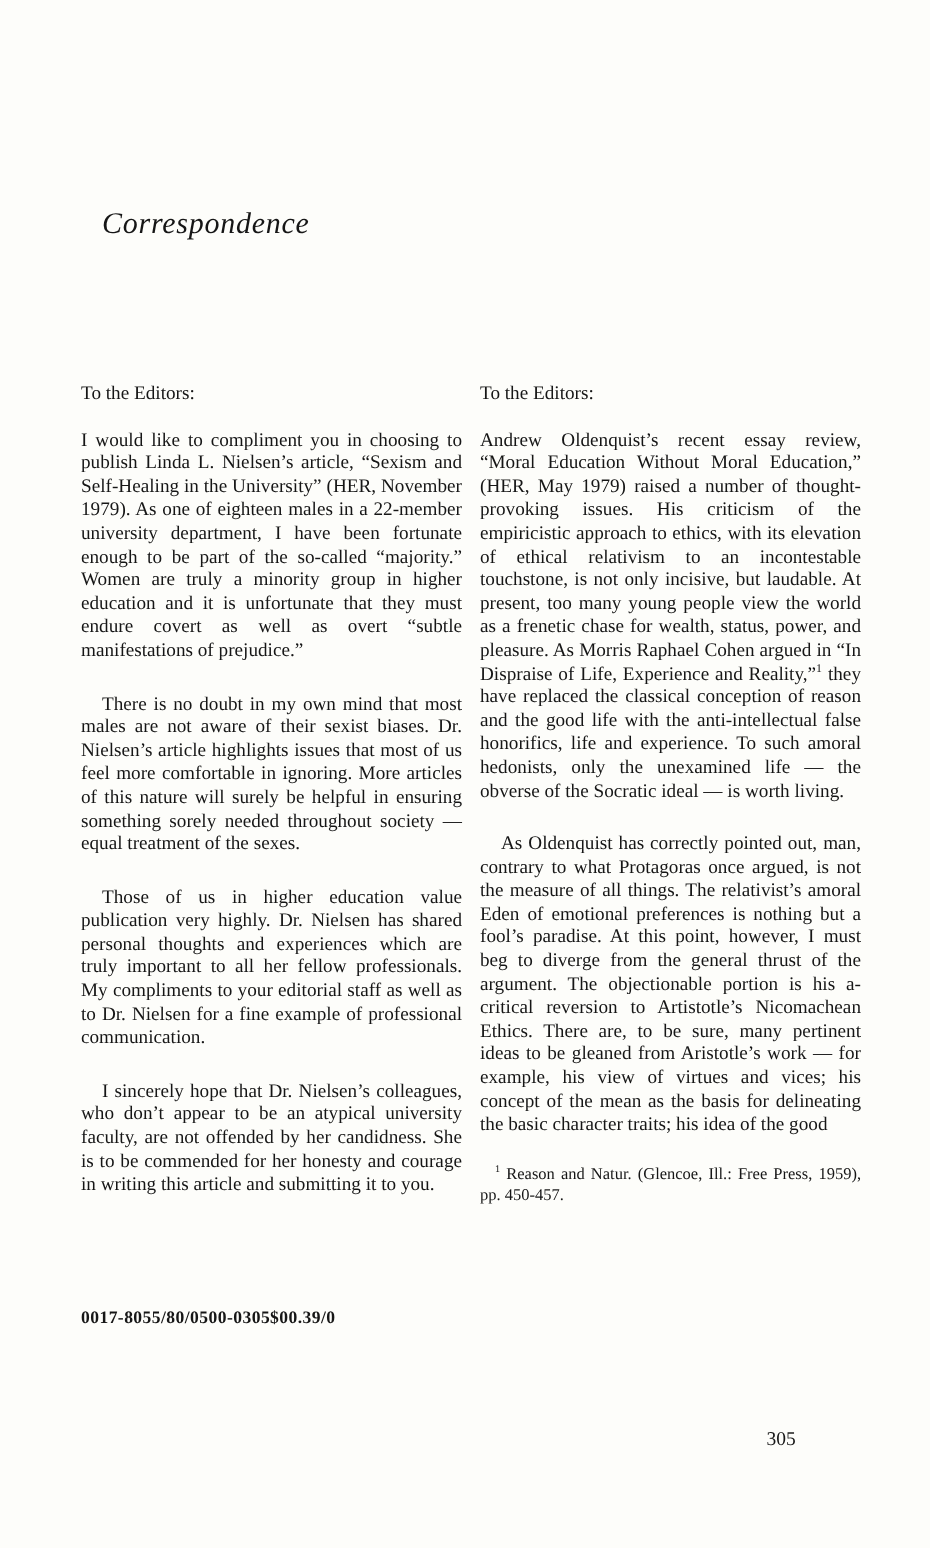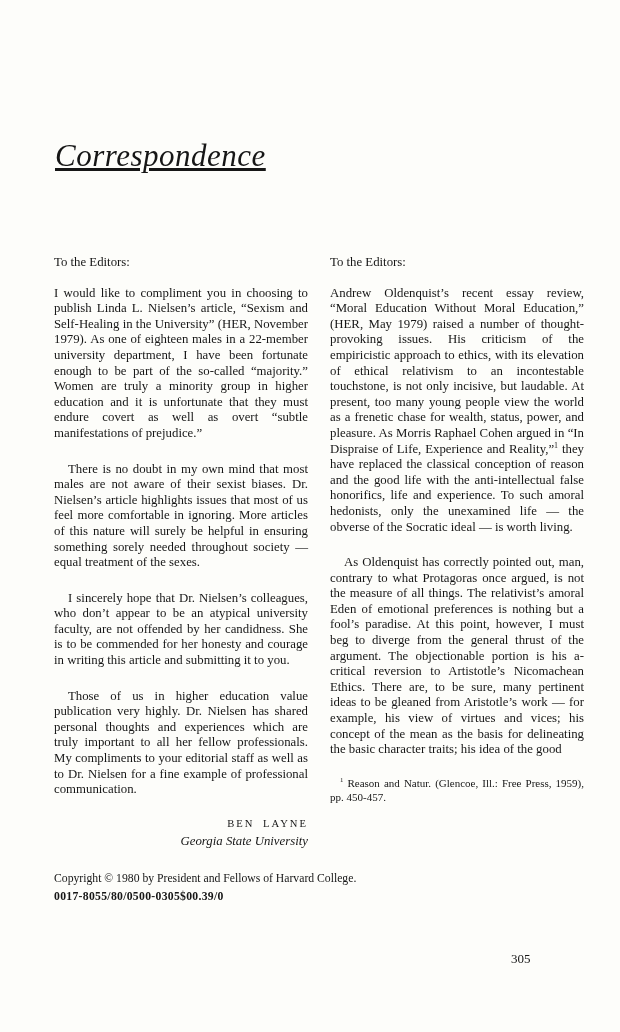--- a/index.html
+++ b/index.html
@@ -6,29 +6,28 @@
   .page {
     position:relative;
     width:620px; height:1032px;
     margin:0 auto;
     background:#fdfdfa;
     color:#161616;
     font-family:"Liberation Serif","DejaVu Serif",serif;
     overflow:hidden;
   }
   .title {
-    position:absolute; left:55px; top:138px;
+    position:absolute; left:68px; top:138px;
     margin:0;
-    font-size:31px; font-weight:normal; font-style:italic;
+    font-size:20px; font-weight:normal; font-style:italic;
     letter-spacing:0.5px;
-    text-decoration:underline;
   }
   .columns {
     position:absolute; left:54px; top:255px; width:530px;
-    display:flex; gap:22px;
+    display:flex; gap:12px;
   }
   .col {
     width:254px;
     font-size:12.8px; line-height:15.6px;
     text-align:justify;
   }
   .salutation { margin:0 0 15px 0; }
   .para { margin:0; text-indent:0; }
   .para.indent { text-indent:14px;margin-top:20px; }
   .i { }
@@ -62,35 +61,30 @@
 
 <div class="page" style="background: rgb(253, 253, 250); color: rgb(22, 22, 22);">
 
   <h1 class="title">Correspondence</h1>
 
   <div class="columns">
     <section class="col">
         <p class="salutation">To the Editors:</p>
         <p class="para"><span>I would like to compliment you in choosing to publish Linda L. Nielsen’s article, “Sexism and Self-Healing in the University” (</span><span class="i">HER</span><span>, November 1979). As one of eighteen males in a 22-member university department, I have been fortunate enough to be part of the so-called “majority.” Women are truly a minority group in higher education and it is unfortunate that they must endure covert as well as overt “subtle manifestations of prejudice.”</span></p>
         <p class="para indent"><span>There is no doubt in my own mind that most males are not aware of their sexist biases. Dr. Nielsen’s article highlights issues that most of us feel more comfortable in ignoring. More articles of this nature will surely be helpful in ensuring something sorely needed throughout society — equal treatment of the sexes.</span></p>
+        <p class="para indent"><span>Those of us in higher education value publication very highly. Dr. Nielsen has shared personal thoughts and experiences which are truly important to </span><span class="i">all</span><span> her fellow professionals. My compliments to your editorial staff as well as to Dr. Nielsen for a fine example of professional communication.</span></p>
         <p class="para indent"><span>I sincerely hope that Dr. Nielsen’s colleagues, who don’t appear to be an atypical university faculty, are not offended by her candidness. She is to be commended for her honesty and courage in writing this article and submitting it to you.</span></p>
-        <p class="para indent"><span>Those of us in higher education value publication very highly. Dr. Nielsen has shared personal thoughts and experiences which are truly important to </span><span class="i">all</span><span> her fellow professionals. My compliments to your editorial staff as well as to Dr. Nielsen for a fine example of professional communication.</span></p>
-        <div class="signature">
-          <div class="sig-name">BEN LAYNE</div>
-          <div class="sig-affil">Georgia State University</div>
-        </div>
       </section>
     <section class="col">
         <p class="salutation">To the Editors:</p>
         <p class="para"><span>Andrew Oldenquist’s recent essay review, “Moral Education Without Moral Education,” (</span><span class="i">HER</span><span>, May 1979) raised a number of thought-provoking issues. His criticism of the empiricistic approach to ethics, with its elevation of ethical relativism to an incontestable touchstone, is not only incisive, but laudable. At present, too many young people view the world as a frenetic chase for wealth, status, power, and pleasure. As Morris Raphael Cohen argued in “In Dispraise of Life, Experience and Reality,”</span><sup class="fnref">1</sup><span> they have replaced the classical conception of reason and the good life with the anti-intellectual false honorifics, life and experience. To such amoral hedonists, only the unexamined life — the obverse of the Socratic ideal — is worth living.</span></p>
         <p class="para indent"><span>As Oldenquist has correctly pointed out, man, contrary to what Protagoras once argued, is not the measure of all things. The relativist’s amoral Eden of emotional preferences is nothing but a fool’s paradise. At this point, however, I must beg to diverge from the general thrust of the argument. The objectionable portion is his a-critical reversion to Artistotle’s </span><span class="i">Nicomachean Ethics</span><span>. There are, to be sure, many pertinent ideas to be gleaned from Aristotle’s work — for example, his view of virtues and vices; his concept of the mean as the basis for delineating the basic character traits; his idea of the good</span></p>
         <p class="footnote"><sup class="fnref">1</sup> <span class="i">Reason and Natur.</span><span> (Glencoe, Ill.: Free Press, 1959), pp. 450-457.</span></p>
       </section>
   </div>
 
   <footer class="footer">
-    <div>Copyright © 1980 by President and Fellows of Harvard College.</div>
     <div class="code">0017-8055/80/0500-0305$00.39/0</div>
   </footer>
 
   <div class="pageno">305</div>
 
 </div>
 
 </body></html>

